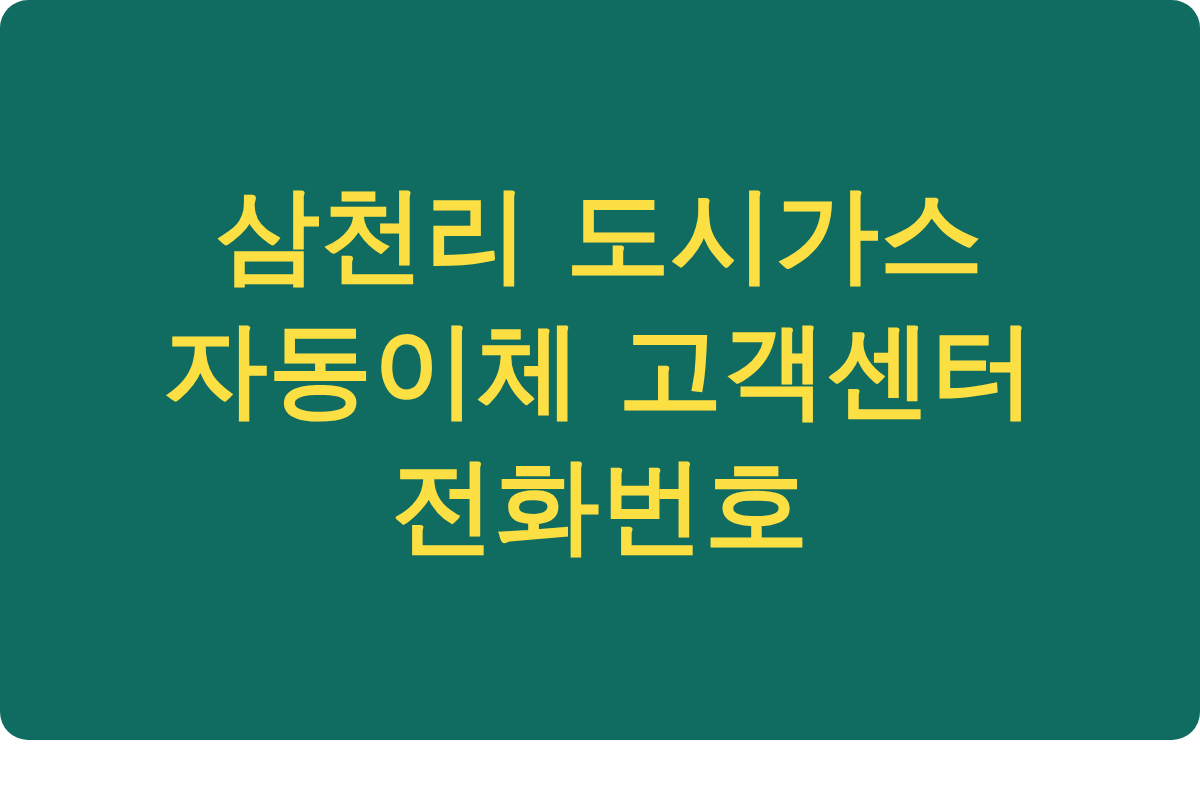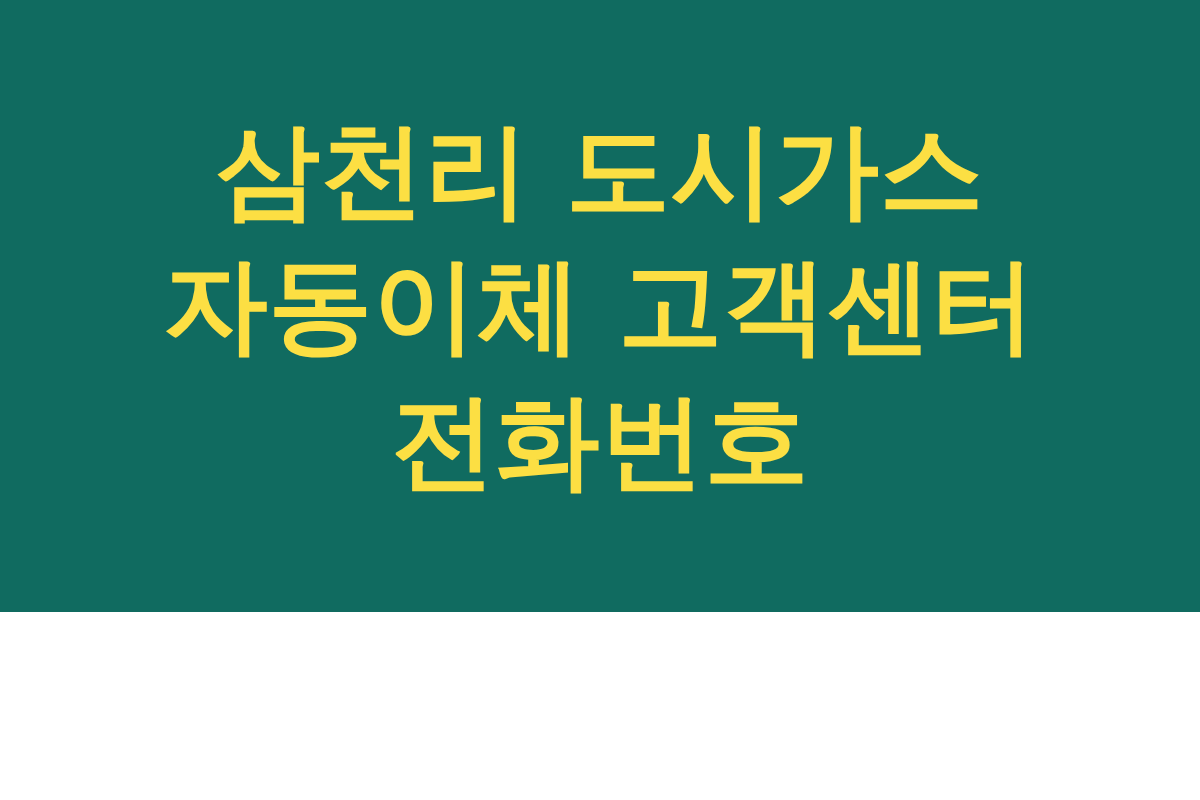--- a/index.html
+++ b/index.html
@@ -38,17 +38,17 @@
     letter-spacing: 0.5px;
     word-break: keep-all;
     white-space: normal;
     color: #FCDF43;
     -webkit-font-smoothing: antialiased;
   }
 </style>
 </head>
 <body>
 
-<div id="banner" style="background-color: rgb(16, 107, 96); width: 1200px; height: 612px;">
+<div id="banner" style="background-color: rgb(16, 107, 96); width: 1200px; height: 740px; border-radius: 28px;">
 
   <h1 id="banner-text" style="color: rgb(252, 223, 67); font-size: 104px; line-height: 1.3; text-align: center;">삼천리 도시가스 자동이체 고객센터 전화번호</h1>
 
 </div>
 
 </body></html>

